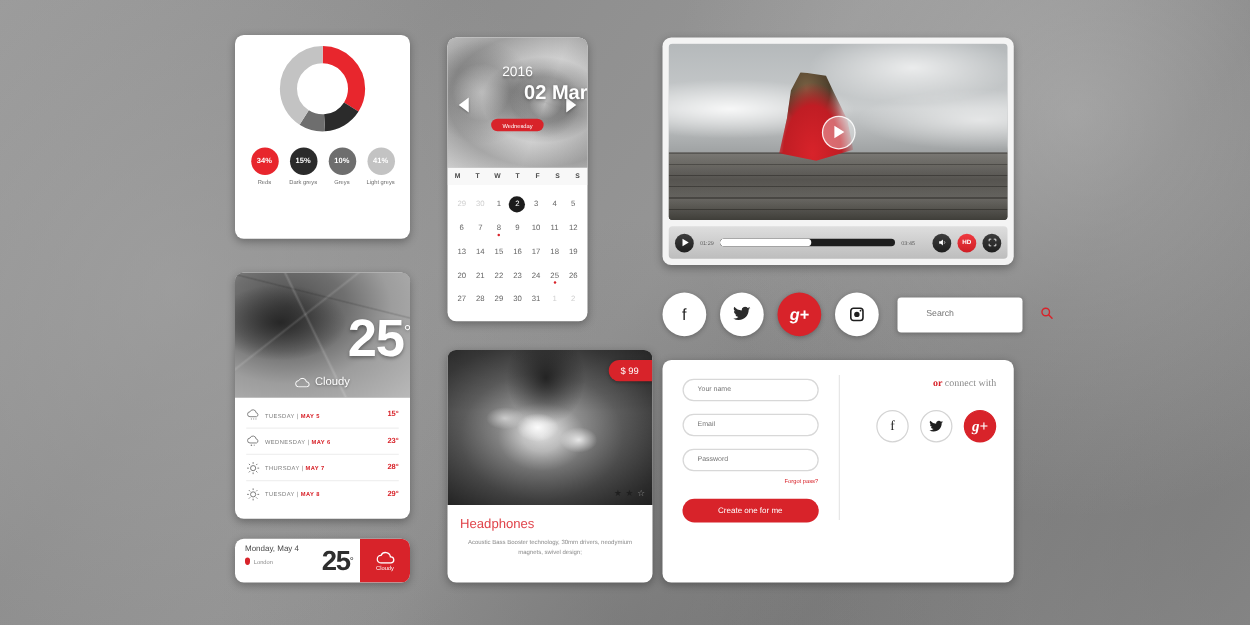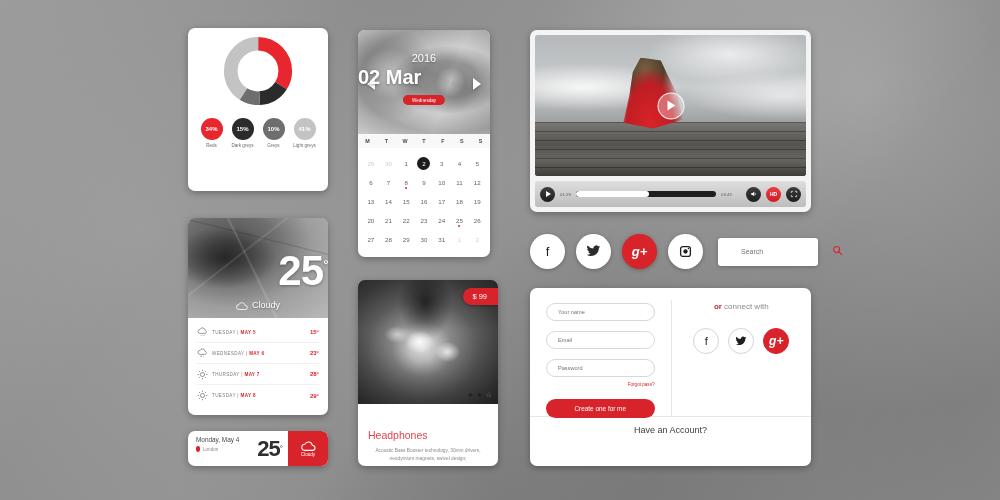--- a/index.html
+++ b/index.html
@@ -151,21 +151,21 @@
   }
   .wb-temp sup { font-size: 8px; font-weight: normal; }
   .wb-right {
     width: 40px; background: #d8232a; color: #fff;
     display: flex; flex-direction: column;
     align-items: center; justify-content: center; gap: 1px;
   }
   .wb-right .lbl { font-size: 4.6px; }
 
   
-  #calendar-card { left: 358px; top: 30px; width: 132px; height: 227px; }
+  #calendar-card { left: 358px; top: 30px; width: 112px; height: 227px; }
   .cal-hero {
     position: relative; height: 104px;
     background:
       radial-gradient(ellipse at 68% 48%, #bdbdbd 0%, #9b9b9b 24%, #c9c9c9 45%, #a5a5a5 70%, #d2d2d2 100%),
       linear-gradient(180deg, #c6c6c6, #a8a8a8);
     overflow: hidden;
   }
   .cal-hero::before {
     content: "";
     position: absolute; inset: 0;
@@ -176,21 +176,21 @@
       radial-gradient(circle at 24% 42%, rgba(70,70,70,0.22) 22%, rgba(70,70,70,0) 40%),
       conic-gradient(from 20deg at 70% 50%, rgba(255,255,255,.12), rgba(0,0,0,.12), rgba(255,255,255,.12), rgba(0,0,0,.10), rgba(255,255,255,.12));
   }
   .cal-year {
     position: absolute; left: 0; right: 0; top: 22px;
     text-align: center; color: #fff; font-size: 11px;
     text-shadow: 0 1px 2px rgba(0,0,0,.3);
   }
   .cal-date {
     position: absolute; left: 0; right: 0; top: 36px;
-    text-align: left; color: #fff; font-size: 20px; font-weight: bold;
+    text-align: right; color: #fff; font-size: 16px; font-weight: bold;
     text-shadow: 0 1px 3px rgba(0,0,0,.35);
   }
   .cal-badge {
     position: absolute; left: 50%; top: 65px;
     transform: translateX(-50%);
     background: #d8232a; color: #fff;
     font-size: 4.6px; padding: 2.5px 9px; border-radius: 8px;
     white-space: nowrap;
   }
   .cal-arrow {
@@ -231,21 +231,21 @@
     background: #1c1c1c; z-index: 0;
   }
   .cal-cell.sel span { position: relative; z-index: 1; }
   .cal-cell.dot::after {
     content: ""; position: absolute; bottom: 3px; left: 50%;
     transform: translateX(-50%);
     width: 2px; height: 2px; border-radius: 50%; background: #d8232a;
   }
 
   
-  #product-card { left: 358px; top: 280px; width: 140px; height: 186px; }
+  #product-card { left: 358px; top: 280px; width: 164px; height: 186px; }
   .prod-hero {
     position: relative; height: 124px;
     background:
       radial-gradient(ellipse at 46% 56%, #efefef 0%, #d6d6d6 12%, #8f8f8f 28%, #5d5d5d 52%, #3b3b3b 78%, #2a2a2a 100%),
       linear-gradient(180deg, #6a6a6a, #333);
     overflow: hidden;
   }
   .prod-hero::before {
     content: "";
     position: absolute; inset: 0;
@@ -262,21 +262,21 @@
     font-size: 7.5px; padding: 4px 11px 4px 9px;
     border-radius: 9px 0 0 9px;
     box-shadow: 0 1px 3px rgba(0,0,0,.3);
   }
   .prod-stars {
     position: absolute; right: 6px; bottom: 5px;
     display: flex; gap: 3px;
     font-size: 7px; color: #1f1f1f;
   }
   .prod-stars .off { color: #8e8e8e; }
-  .prod-body { padding: 25px 10px 0; }
+  .prod-body { padding: 9px 10px 0; }
   .prod-name { font-size: 10.5px; color: #e0434a; }
   .prod-desc {
     font-size: 4.8px; color: #8a8a8a; line-height: 1.65;
     margin-top: 6px; text-align: center;
   }
 
   
   #video-card { left: 530px; top: 30px; width: 281px; height: 182px; padding: 5px; background: #f4f4f4; }
   .video-screen {
     position: relative; height: 141px; border-radius: 3px; overflow: hidden;
@@ -408,21 +408,21 @@
   .su-submit {
     width: 100%; height: 19px; margin-top: 12px;
     background: #d8232a; color: #fff;
     border: none; border-radius: 10px;
     font-size: 6.4px; cursor: pointer;
     font-family: "Liberation Sans", sans-serif;
   }
   .su-right {
     width: 50%; border-left: 1px solid #e7e7e7;
     padding: 2px 14px 0;
-    display: flex; flex-direction: column; align-items: center;
+    display: flex; flex-direction: column; align-items: flex-end; font-family: Liberation Serif, serif;
   }
   .su-or { font-size: 8px; color: #8a8a8a; }
   .su-or b { color: #d8232a; }
   .su-socials { display: flex; gap: 9px; margin-top: 17px; }
   .su-soc {
     width: 26px; height: 26px; border-radius: 50%;
     border: 1px solid #d4d4d4; background: #fff;
     display: flex; align-items: center; justify-content: center;
     font-size: 11px; color: #1f1f1f; cursor: pointer;
   }
@@ -772,16 +772,15 @@
             <svg width="12" height="11" viewBox="0 0 24 20">
                 <path d="M23 2.4a9 9 0 0 1-2.6.7 4.5 4.5 0 0 0 2-2.5 9 9 0 0 1-2.9 1.1A4.5 4.5 0 0 0 11.7 5a12.8 12.8 0 0 1-9.3-4.7 4.5 4.5 0 0 0 1.4 6 4.4 4.4 0 0 1-2-.6 4.5 4.5 0 0 0 3.6 4.4 4.5 4.5 0 0 1-2 .1 4.5 4.5 0 0 0 4.2 3.1A9 9 0 0 1 1 15.2a12.7 12.7 0 0 0 6.9 2c8.3 0 12.8-6.9 12.8-12.8V3.8A9.2 9.2 0 0 0 23 2.4z" fill="#1f1f1f"></path>
               </svg>
           </div>
           <div class="su-soc red">
             <span style="font-size:12px;font-style:italic;font-weight:bold">g+</span>
           </div>
         </div>
       </div>
     </div>
-    <div class="su-foot">Have an Account?</div>
   </div>
 
 </div>
 
 </body></html>

